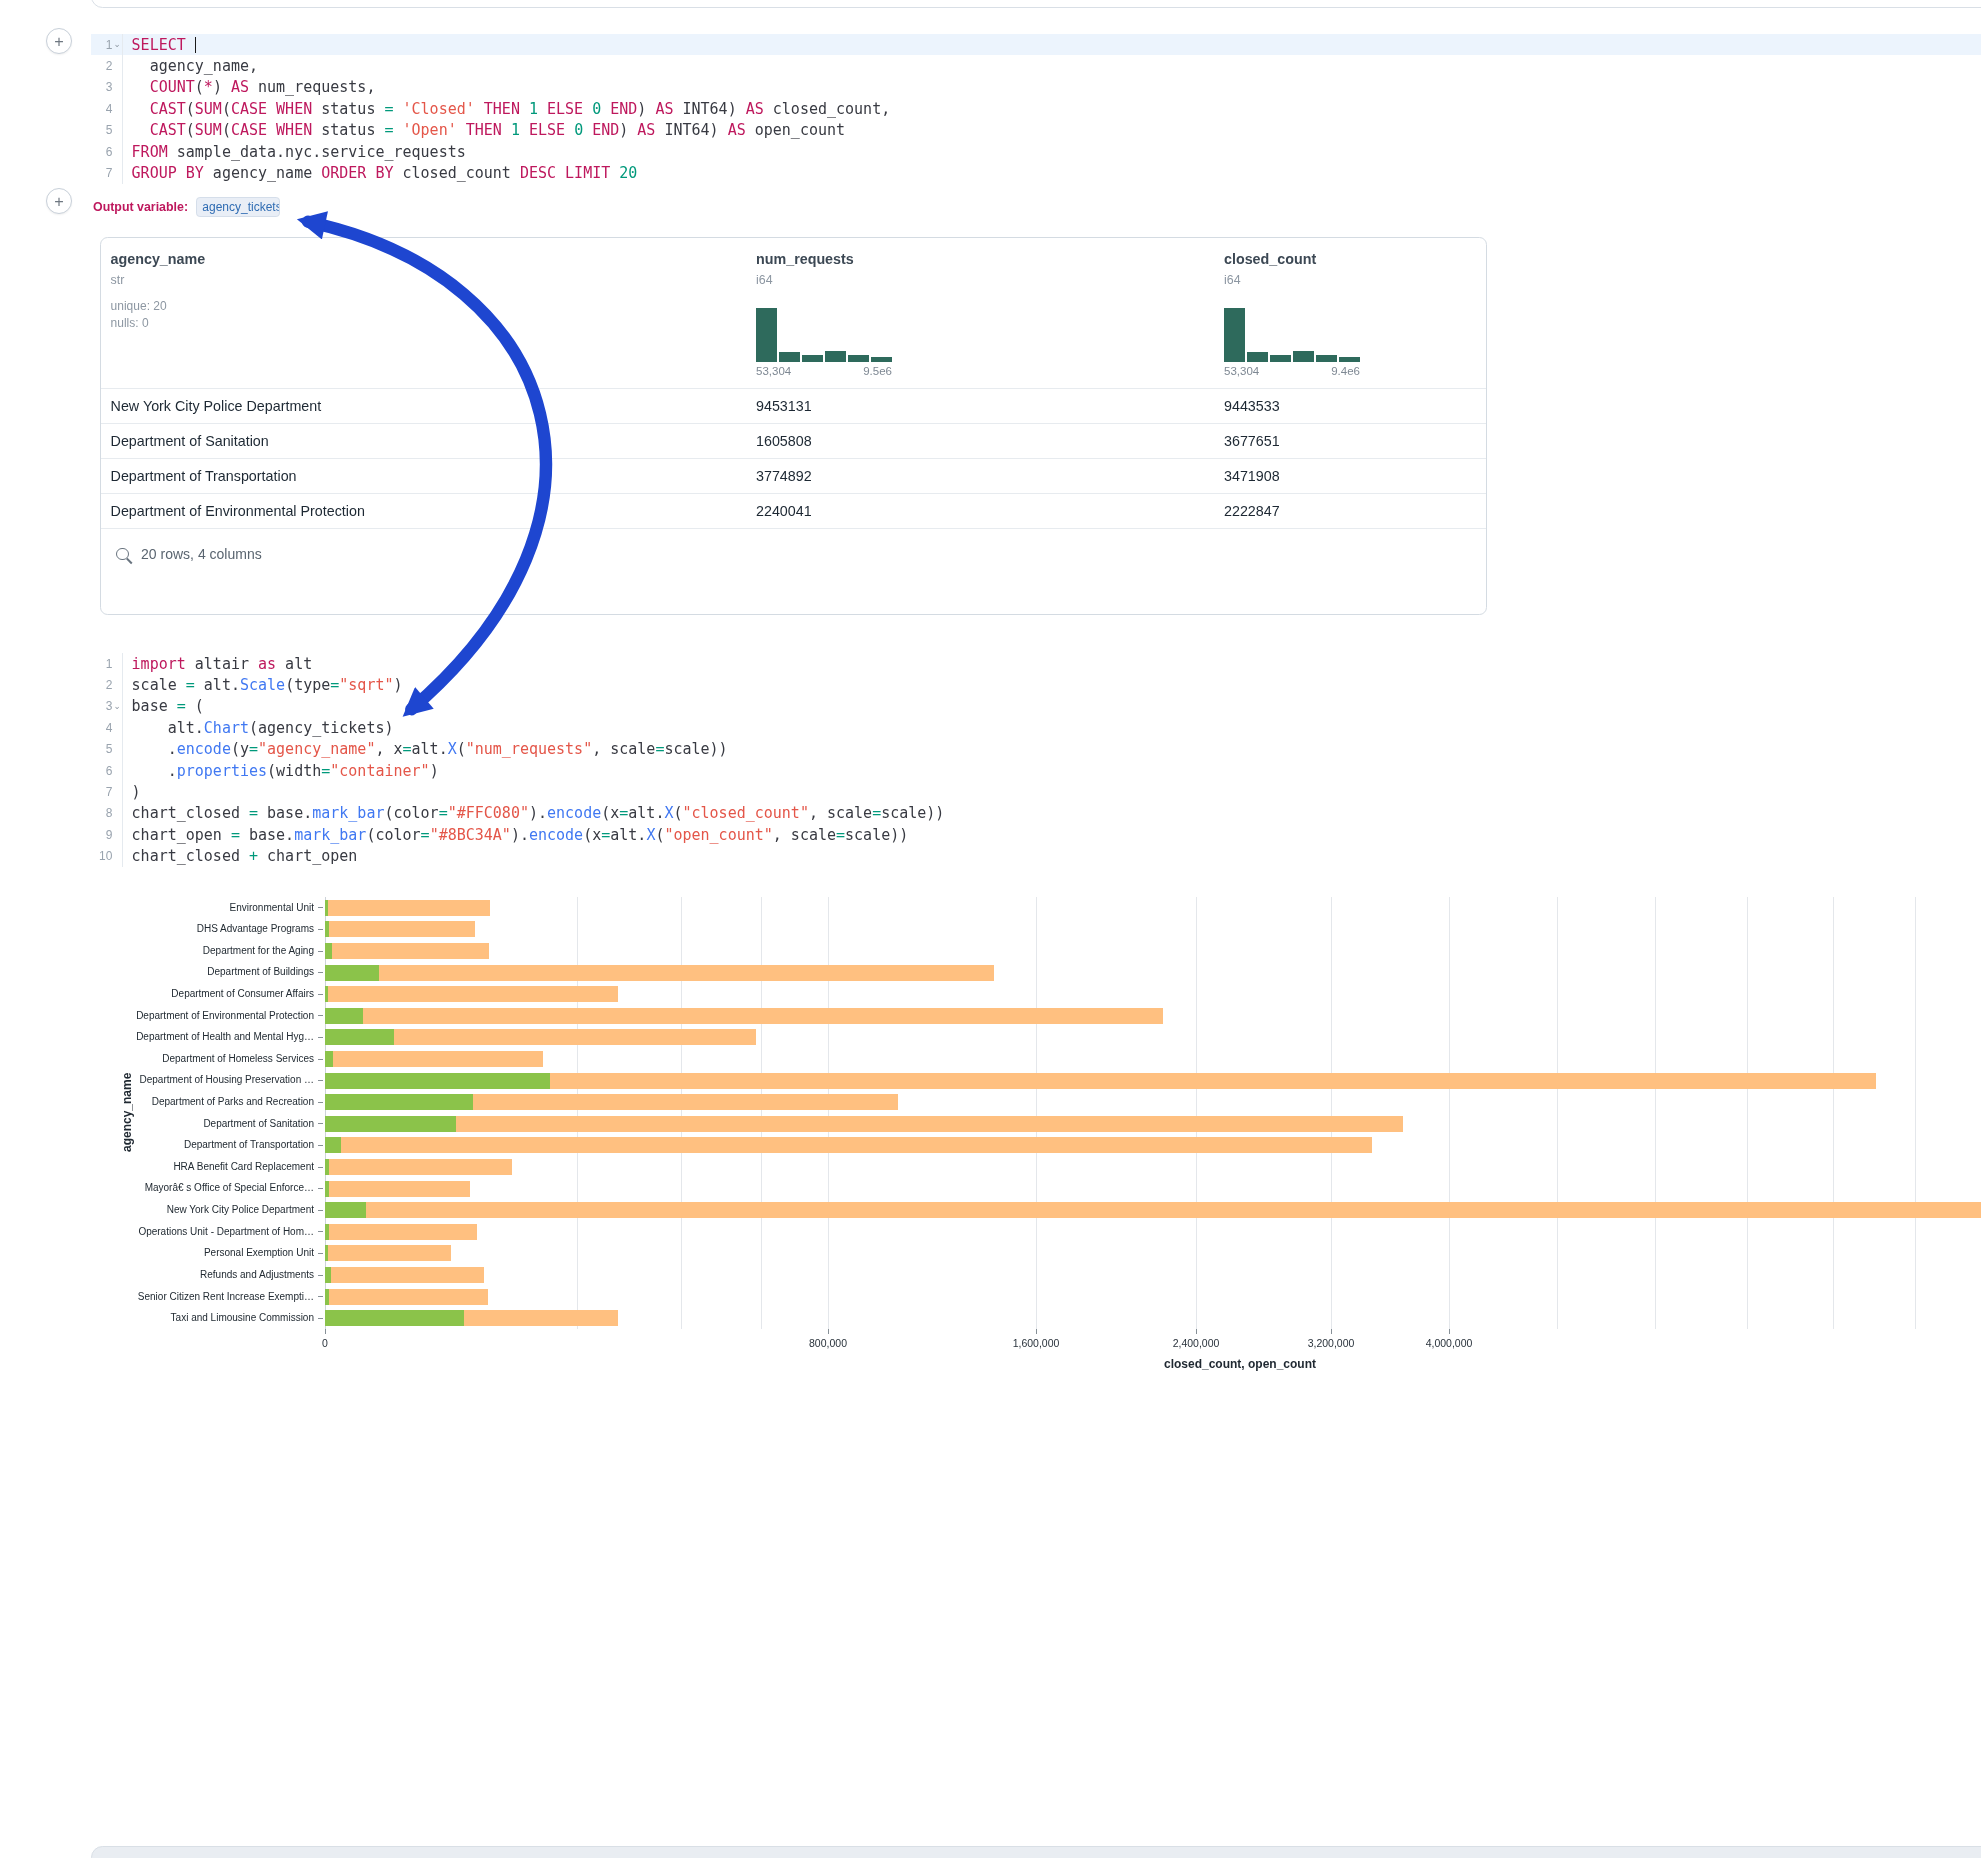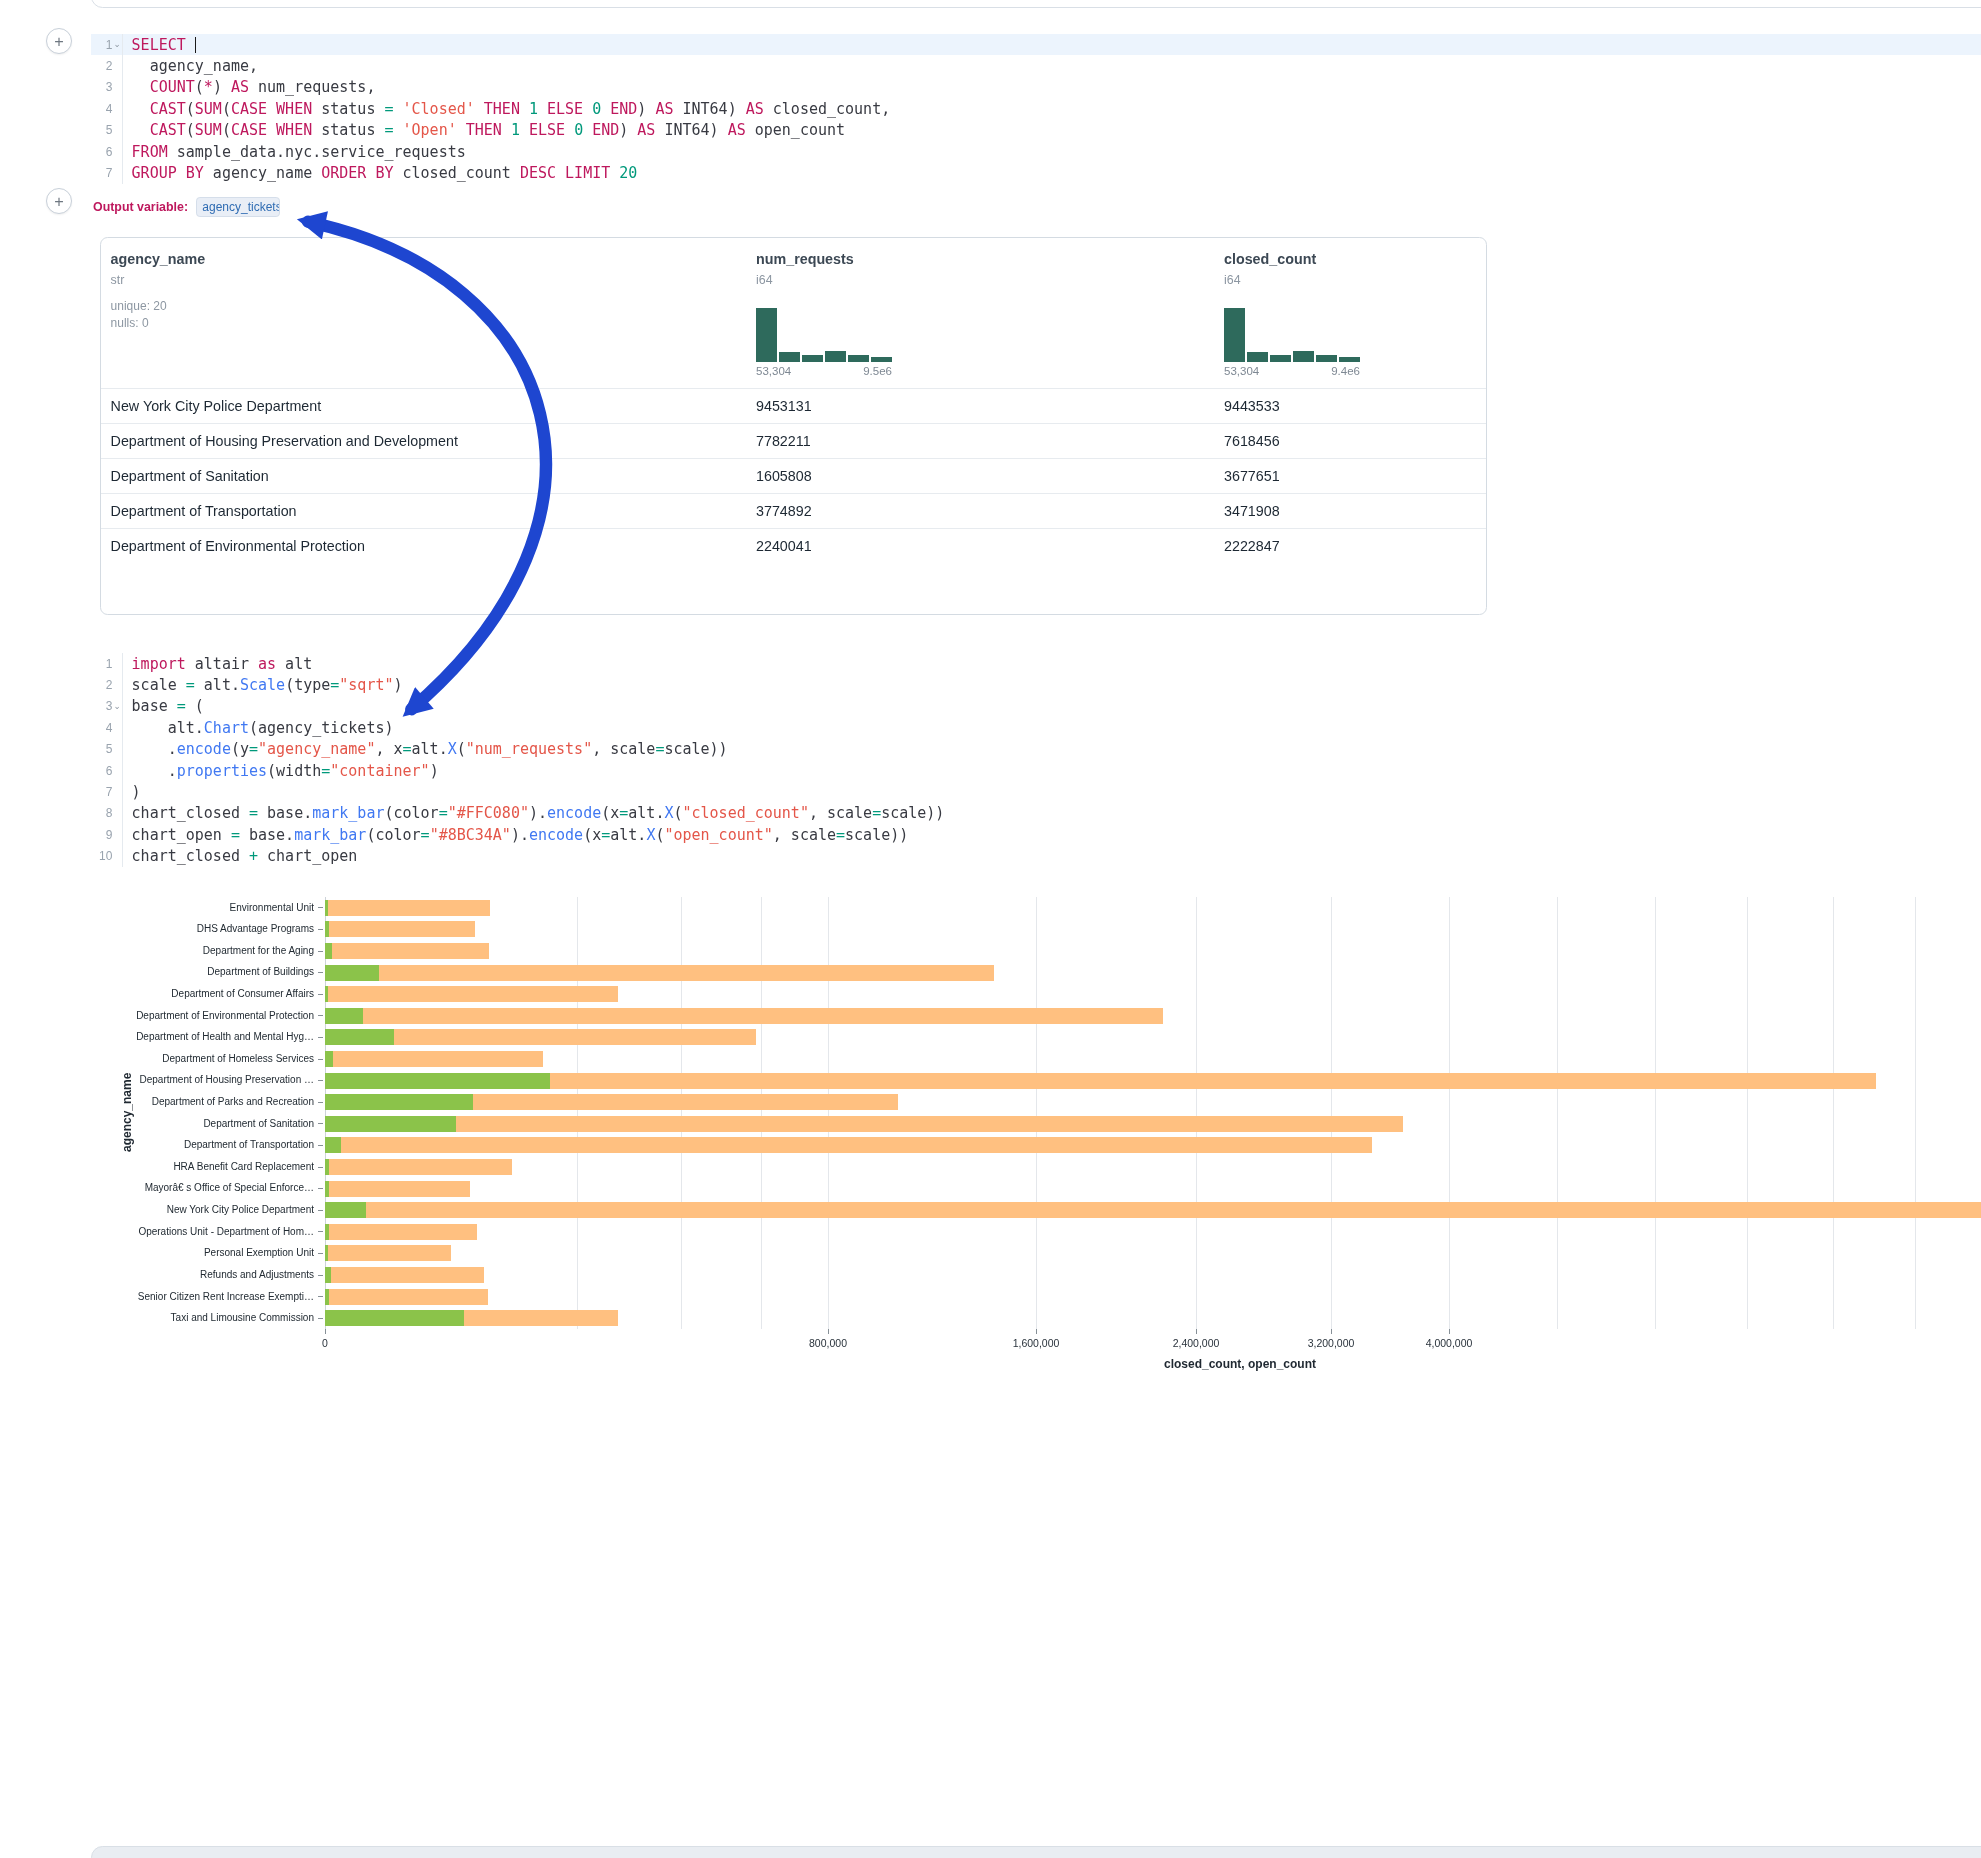--- a/index.html
+++ b/index.html
@@ -190,40 +190,39 @@
         <span>9.4e6</span>
       </div>
     </div>
   <div id="tbl-body">
       <div class="table-row">
         <span class="cell" style="left: 9.6px;">New York City Police Department</span>
         <span class="cell" style="left: 655px;">9453131</span>
         <span class="cell" style="left: 1123px;">9443533</span>
       </div>
       <div class="table-row">
-        <span class="cell" style="left: 9.6px;">Department of Housing Preservation and Development</span>
-        <span class="cell" style="left: 655px;">7782211</span>
-        <span class="cell" style="left: 1123px;">7618456</span>
-      </div>
-      <div class="table-row">
         <span class="cell" style="left: 9.6px;">Department of Sanitation</span>
         <span class="cell" style="left: 655px;">1605808</span>
         <span class="cell" style="left: 1123px;">3677651</span>
       </div>
       <div class="table-row">
         <span class="cell" style="left: 9.6px;">Department of Transportation</span>
         <span class="cell" style="left: 655px;">3774892</span>
         <span class="cell" style="left: 1123px;">3471908</span>
       </div>
       <div class="table-row">
         <span class="cell" style="left: 9.6px;">Department of Environmental Protection</span>
         <span class="cell" style="left: 655px;">2240041</span>
         <span class="cell" style="left: 1123px;">2222847</span>
       </div>
     </div>
+  <div class="table-footer">
+    <span class="mag"></span>
+    <span>20 rows, 4 columns</span>
+  </div>
 </div>
 
 <div class="code-block" id="py-block">
     <div class="code-line">
       <div class="gutter">
         <span class="ln">1</span>
         <span class="fold"></span>
       </div>
       <div class="code-text"><span class="tk-kw">import</span><span class="tk-plain"> altair </span><span class="tk-kw">as</span><span class="tk-plain"> alt</span></div>
     </div>

